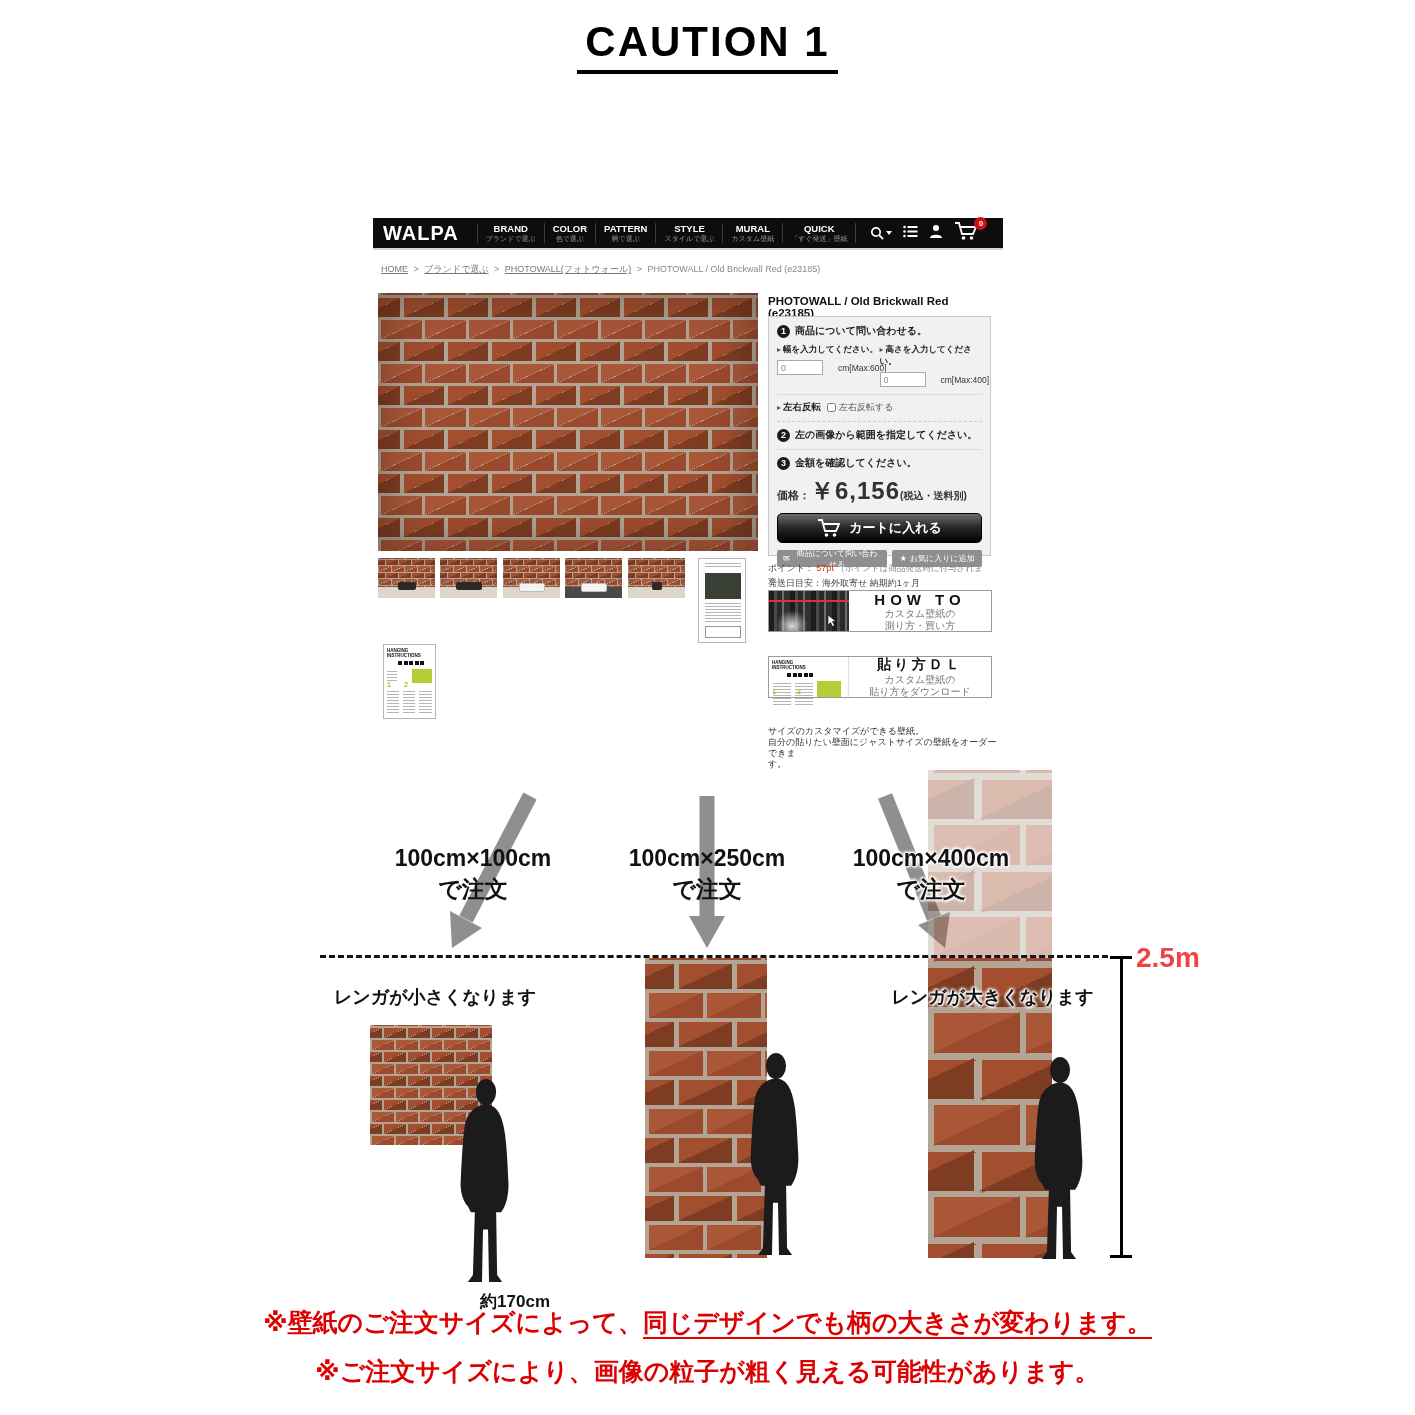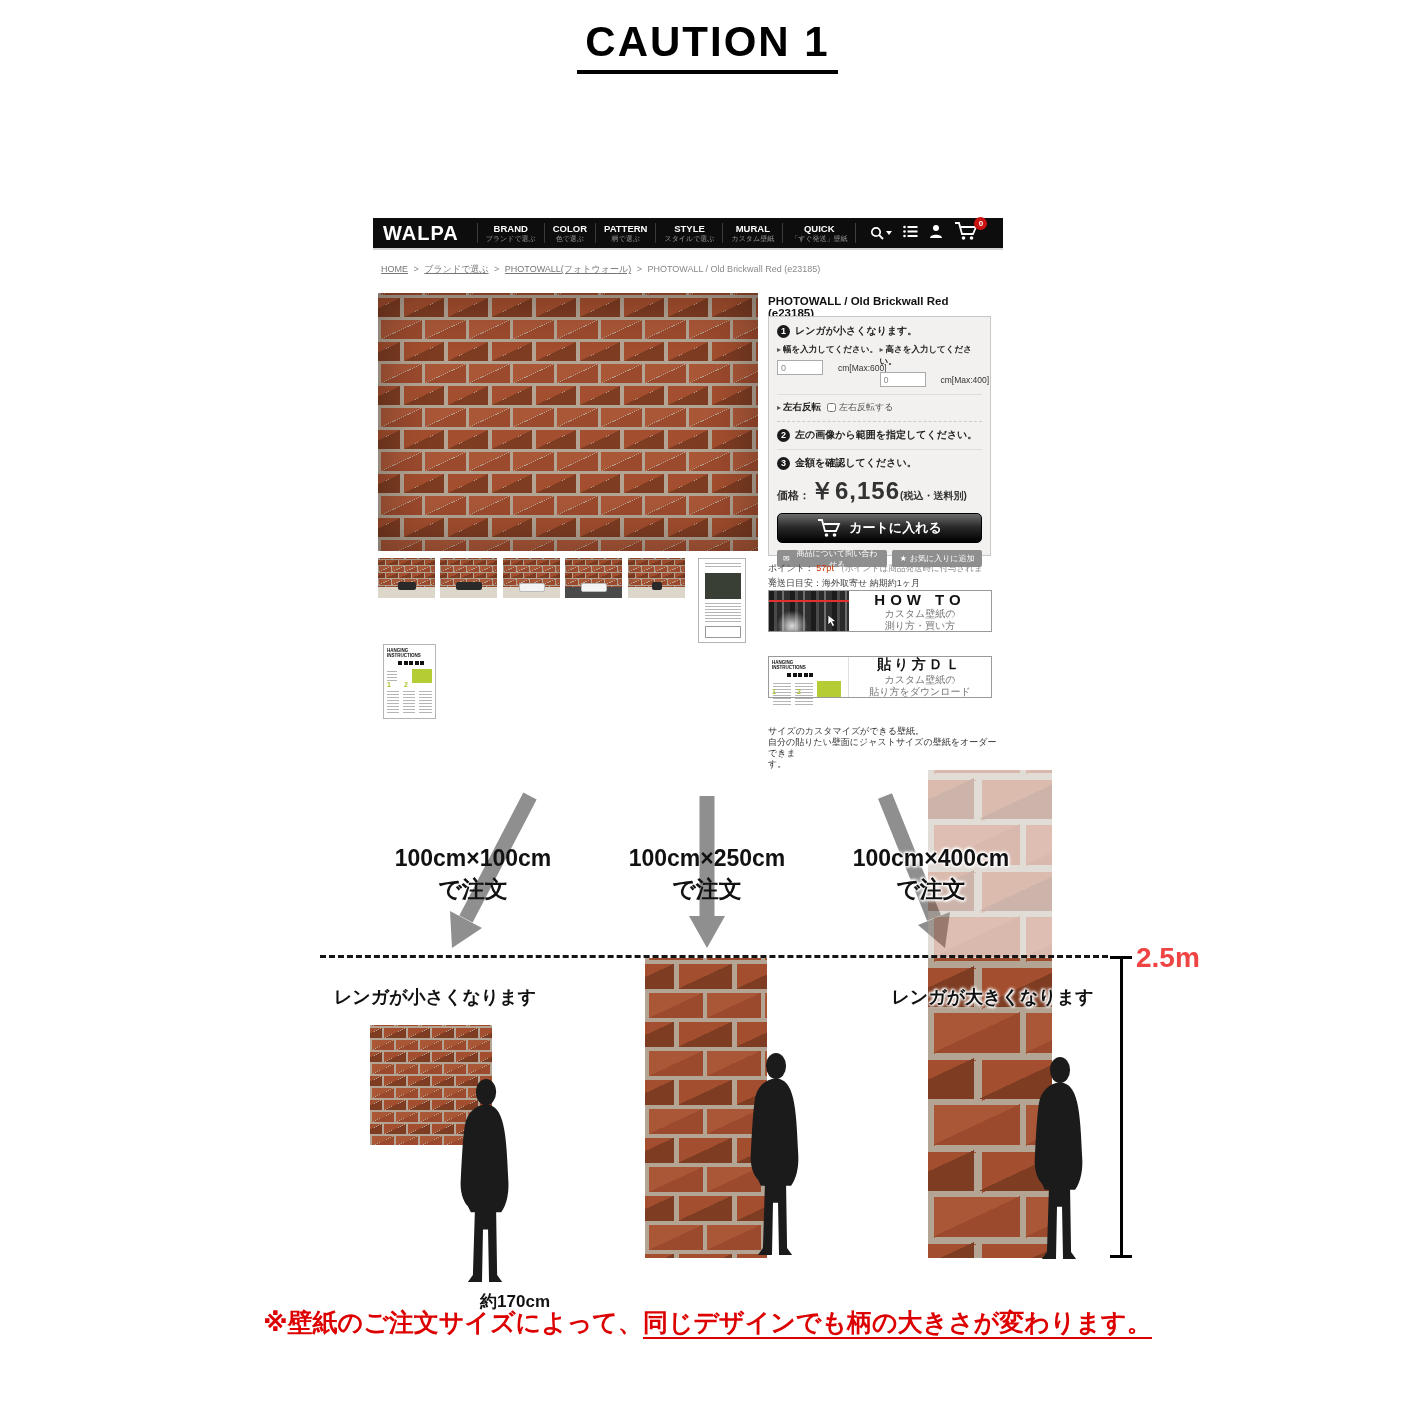--- a/index.html
+++ b/index.html
@@ -246,21 +246,21 @@
       <span>PHOTOWALL / Old Brickwall Red (e23185)</span>
     </div>
 
     <div class="abs product-photo brick brick-photo"></div>
 
     <div class="abs panel-title">PHOTOWALL / Old Brickwall Red (e23185)</div>
 
     <div class="abs form-box">
       <div class="step-row">
         <span class="step-circle">1</span>
-        <span>レンガが小さくなります。</span>
+        <span>商品について問い合わせる。</span>
       </div>
       <div class="size-cols">
         <div class="size-col">
           <div class="f-label"><span class="tri">▸</span><span>幅を入力してください。</span></div>
           <div class="input-row">
             <input class="num-input" value="0" style="">
             <span class="unit">cm[Max:600]</span>
           </div>
         </div>
         <div class="size-col">
@@ -460,15 +460,16 @@
     <div class="cap" style="top:0;"></div>
     <div class="bar"></div>
     <div class="cap" style="bottom:0;"></div>
   </div>
   <div class="abs m-label">2.5m</div>
 
   <div class="abs warnings" style="color:#dd0000;">
     <div class="warn-line">
       <span>※壁紙のご注文サイズによって、</span><span class="warn-underline">同じデザインでも柄の大きさが変わります。</span>
     </div>
+    <div class="warn-line">※ご注文サイズにより、画像の粒子が粗く見える可能性があります。</div>
   </div>
 
 </div>
 
 </body></html>

